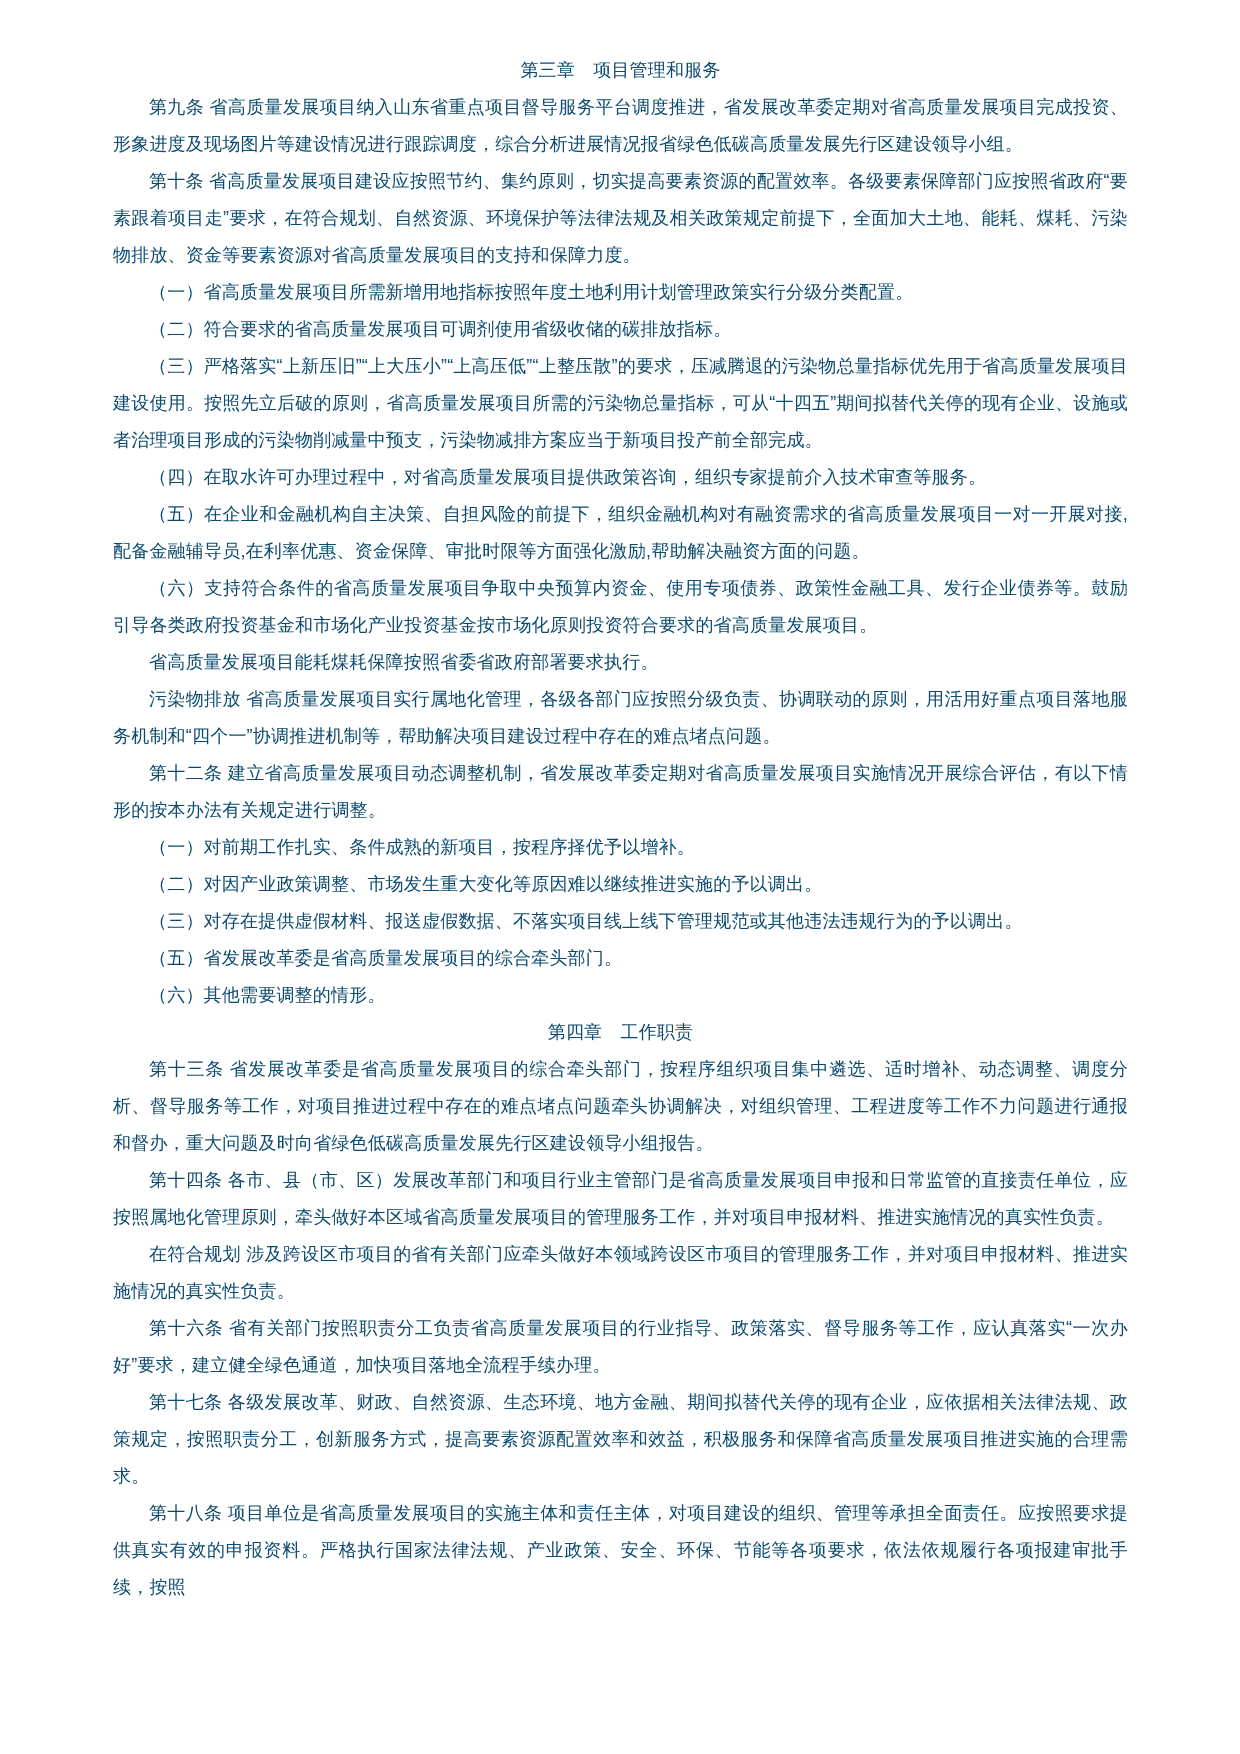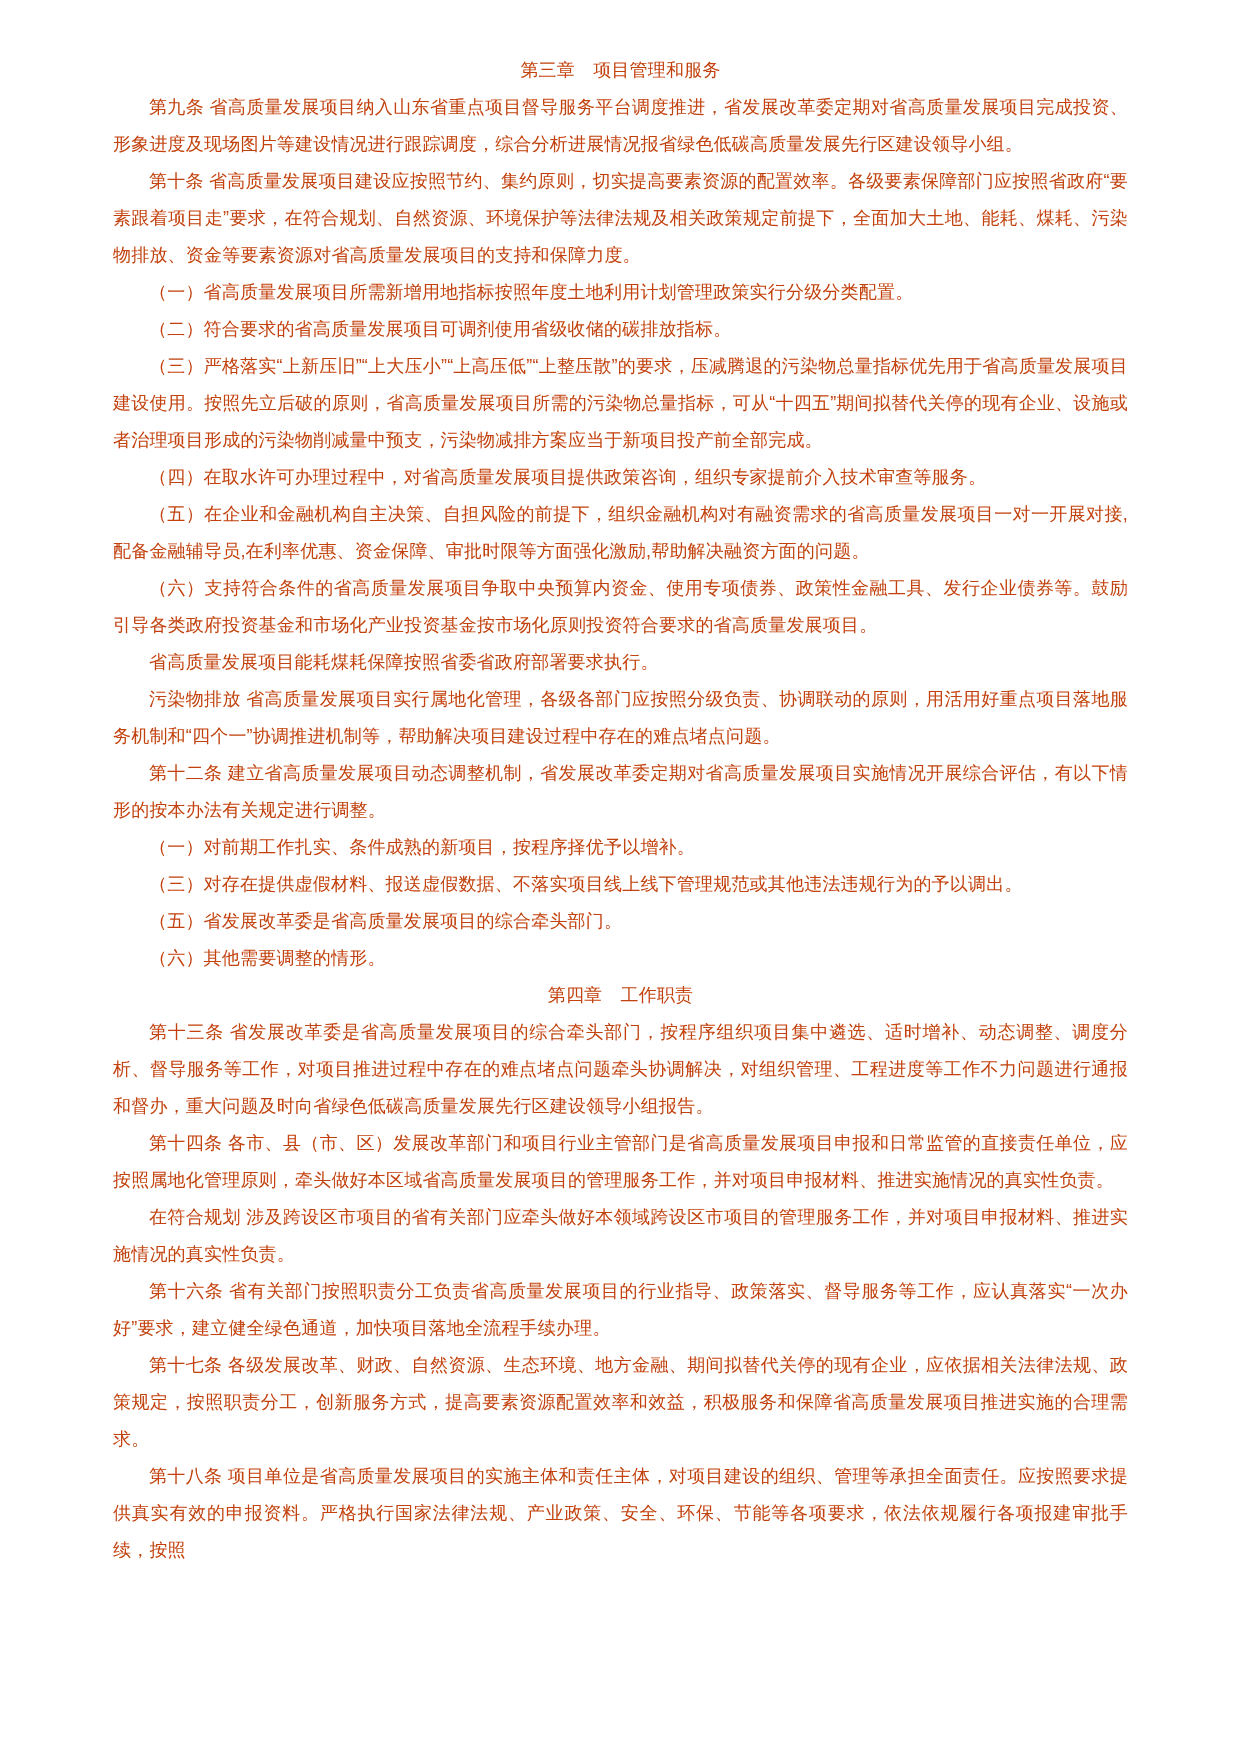--- a/index.html
+++ b/index.html
@@ -12,21 +12,21 @@
     width: 1240px;
     height: 1754px;
     margin: 0 auto;
     background: #ffffff;
     box-sizing: border-box;
     padding: 52px 112px 0 113px;
     overflow: hidden;
     font-family: "Liberation Sans", "DejaVu Sans", sans-serif;
     font-size: 18px;
     line-height: 37px;
-    color: #c2410c;
+    color: #0c4a6e;
   }
   .doc p {
     margin: 0;
     padding: 0;
     text-indent: 2em;
     text-align: justify;
     letter-spacing: 0.2px;
     word-break: break-all;
   }
   .doc p.chapter {
@@ -45,20 +45,21 @@
       <p class="para">（一）省高质量发展项目所需新增用地指标按照年度土地利用计划管理政策实行分级分类配置。</p>
       <p class="para">（二）符合要求的省高质量发展项目可调剂使用省级收储的碳排放指标。</p>
       <p class="para">（三）严格落实“上新压旧”“上大压小”“上高压低”“上整压散”的要求，压减腾退的污染物总量指标优先用于省高质量发展项目建设使用。按照先立后破的原则，省高质量发展项目所需的污染物总量指标，可从“十四五”期间拟替代关停的现有企业、设施或者治理项目形成的污染物削减量中预支，污染物减排方案应当于新项目投产前全部完成。</p>
       <p class="para">（四）在取水许可办理过程中，对省高质量发展项目提供政策咨询，组织专家提前介入技术审查等服务。</p>
       <p class="para">（五）在企业和金融机构自主决策、自担风险的前提下，组织金融机构对有融资需求的省高质量发展项目一对一开展对接,配备金融辅导员,在利率优惠、资金保障、审批时限等方面强化激励,帮助解决融资方面的问题。</p>
       <p class="para">（六）支持符合条件的省高质量发展项目争取中央预算内资金、使用专项债券、政策性金融工具、发行企业债券等。鼓励引导各类政府投资基金和市场化产业投资基金按市场化原则投资符合要求的省高质量发展项目。</p>
       <p class="para">省高质量发展项目能耗煤耗保障按照省委省政府部署要求执行。</p>
       <p class="para">污染物排放 省高质量发展项目实行属地化管理，各级各部门应按照分级负责、协调联动的原则，用活用好重点项目落地服务机制和“四个一”协调推进机制等，帮助解决项目建设过程中存在的难点堵点问题。</p>
       <p class="para">第十二条 建立省高质量发展项目动态调整机制，省发展改革委定期对省高质量发展项目实施情况开展综合评估，有以下情形的按本办法有关规定进行调整。</p>
       <p class="para">（一）对前期工作扎实、条件成熟的新项目，按程序择优予以增补。</p>
+      <p class="para">（二）对因产业政策调整、市场发生重大变化等原因难以继续推进实施的予以调出。</p>
       <p class="para">（三）对存在提供虚假材料、报送虚假数据、不落实项目线上线下管理规范或其他违法违规行为的予以调出。</p>
       <p class="para">（五）省发展改革委是省高质量发展项目的综合牵头部门。</p>
       <p class="para">（六）其他需要调整的情形。</p>
       <p class="chapter">第四章　工作职责</p>
       <p class="para">第十三条 省发展改革委是省高质量发展项目的综合牵头部门，按程序组织项目集中遴选、适时增补、动态调整、调度分析、督导服务等工作，对项目推进过程中存在的难点堵点问题牵头协调解决，对组织管理、工程进度等工作不力问题进行通报和督办，重大问题及时向省绿色低碳高质量发展先行区建设领导小组报告。</p>
       <p class="para">第十四条 各市、县（市、区）发展改革部门和项目行业主管部门是省高质量发展项目申报和日常监管的直接责任单位，应按照属地化管理原则，牵头做好本区域省高质量发展项目的管理服务工作，并对项目申报材料、推进实施情况的真实性负责。</p>
       <p class="para">在符合规划 涉及跨设区市项目的省有关部门应牵头做好本领域跨设区市项目的管理服务工作，并对项目申报材料、推进实施情况的真实性负责。</p>
       <p class="para">第十六条 省有关部门按照职责分工负责省高质量发展项目的行业指导、政策落实、督导服务等工作，应认真落实“一次办好”要求，建立健全绿色通道，加快项目落地全流程手续办理。</p>
       <p class="para">第十七条 各级发展改革、财政、自然资源、生态环境、地方金融、期间拟替代关停的现有企业，应依据相关法律法规、政策规定，按照职责分工，创新服务方式，提高要素资源配置效率和效益，积极服务和保障省高质量发展项目推进实施的合理需求。</p>
       <p class="para">第十八条 项目单位是省高质量发展项目的实施主体和责任主体，对项目建设的组织、管理等承担全面责任。应按照要求提供真实有效的申报资料。严格执行国家法律法规、产业政策、安全、环保、节能等各项要求，依法依规履行各项报建审批手续，按照</p>

